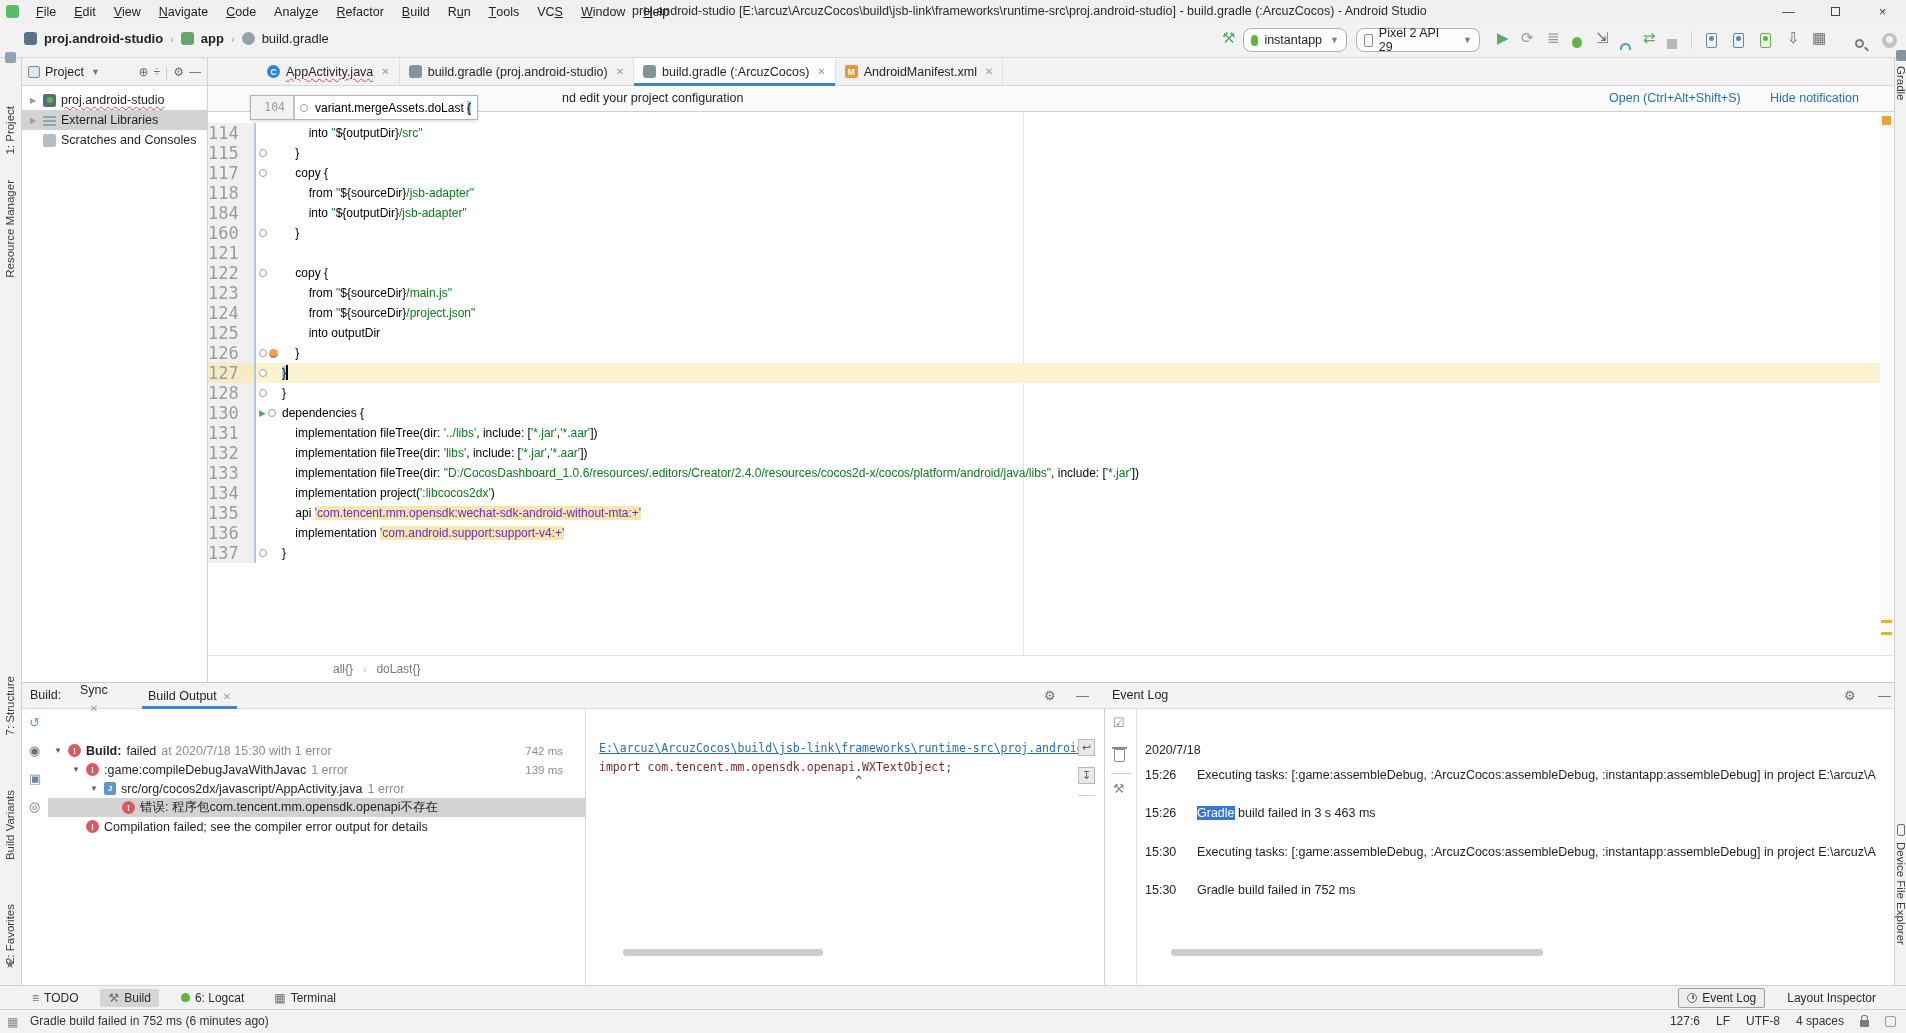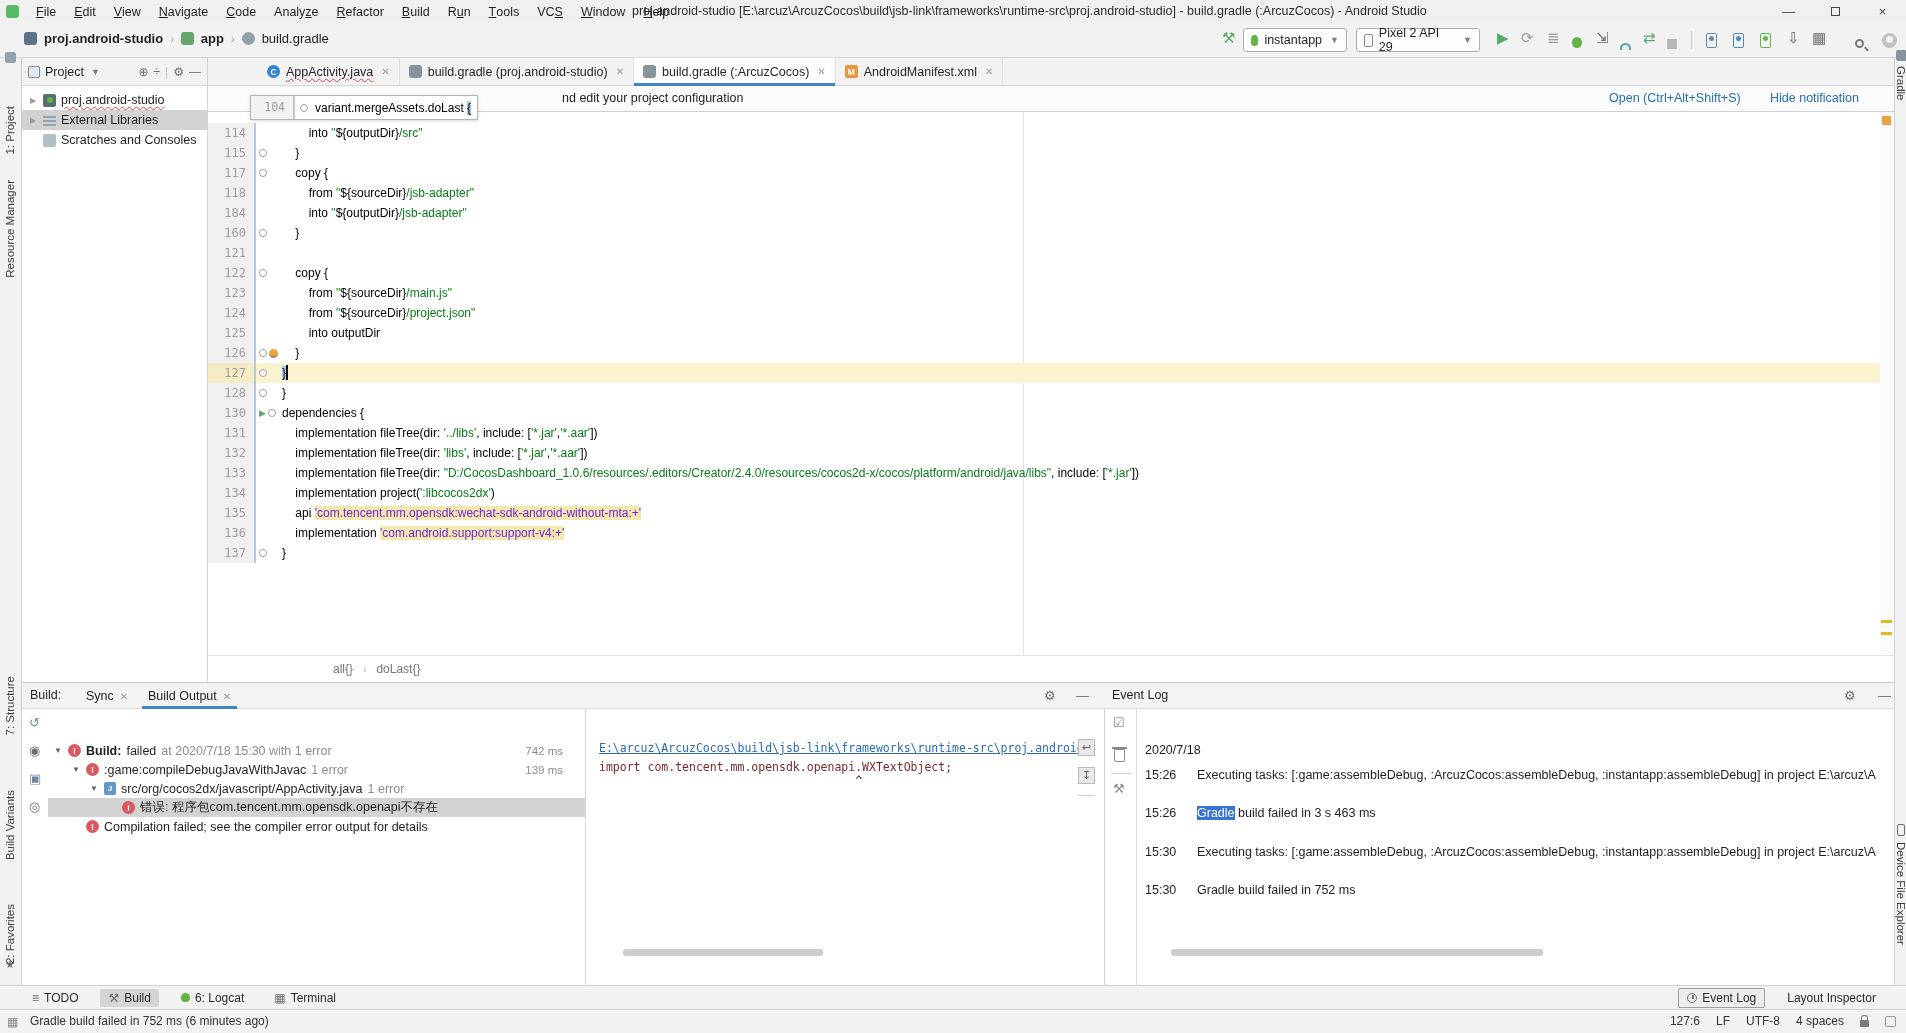--- a/index.html
+++ b/index.html
@@ -16,21 +16,21 @@
 #wcontrols{position:absolute;right:0;top:0;height:23px;display:flex}
 .wc{width:47px;height:23px;display:flex;align-items:center;justify-content:center;color:#444;font-size:13px}
 .wc .sq{width:9px;height:9px;border:1px solid #444}
 
 #toolbar{position:absolute;left:0;top:23px;width:1906px;height:35px;background:#f2f2f2;border-bottom:1px solid #d7d7d7}
 #crumbs{position:absolute;left:24px;top:8px;display:flex;align-items:center;gap:7px;font-size:13px}
 .crumb-sep{color:#9a9a9a;font-size:11px}
 .ci{width:13px;height:13px;border-radius:3px;display:inline-block}
 .ci-as{background:#5b7389}.ci-app{background:#67a56d}.ci-gr{background:#93a1ab;border-radius:50%}
 .tbtn{position:absolute;top:6px;font-size:15px;color:#8a8a8a}
-.combo{position:absolute;top:5px;height:24px;background:#fdfdfd;border:1px solid #b0b0b0;border-radius:3px;display:flex;align-items:center;gap:6px;padding:0 7px;font-size:12.5px;color:#1f1f1f}
+.combo{position:absolute;top:5px;height:24px;background:#fdfdfd;border:1px solid #b0b0b0;border-radius:8px;display:flex;align-items:center;gap:6px;padding:0 7px;font-size:12.5px;color:#1f1f1f}
 .adot{width:11px;height:11px;border-radius:50% 50% 4px 4px;background:#62b543}
 .phone{width:9px;height:13px;border:1px solid #8a8a8a;border-radius:2px}
 .dn{color:#7c7c7c;font-size:9px;margin-left:2px}
 .runbtn{color:#59a869;font-size:15px}
 .grey{color:#9a9a9a}.greyd{color:#6e6e6e}
 .bugdot{width:10px;height:11px;background:#62b543;border-radius:50%;display:inline-block}
 .arc{width:11px;height:7px;border:2px solid #4ca6a2;border-bottom:none;border-radius:8px 8px 0 0;display:inline-block}
 .stop{width:10px;height:10px;background:#b9b9b9;display:inline-block}
 .tdiv{width:1px;height:18px;background:#cfcfcf;position:absolute;top:8px}
 .dvc{width:11px;height:15px;border:1px solid #6e87a0;border-radius:2px;display:inline-block;position:relative}
@@ -71,21 +71,21 @@
 .fico-manifest{background:#e8973f;border-radius:2px}
 
 #banner{position:absolute;left:208px;top:86px;width:1686px;height:26px;background:#fbfbfb;border-bottom:1px solid #cfcfcf;font-size:12.5px}
 #banner .msg{position:absolute;left:354px;top:5px;color:#1f1f1f}
 #banner .lnk{position:absolute;top:5px;color:#2470b3}
 
 #codearea{position:absolute;left:208px;top:112px;width:1672px;height:543px;background:#fff;overflow:hidden}
 #marginguide{position:absolute;left:815px;top:0;width:1px;height:543px;background:#e3e3e3}
 #lines{position:relative;padding-top:11px}
 .cl{height:20px;display:flex;align-items:center}
-.cl .num{width:46px;background:#f0f0f0;color:#9c9c9c;font-size:12px;text-align:right;padding-right:8px;height:20px;line-height:20px;flex:none;font-family:"DejaVu Sans Mono",monospace}
+.cl .num{width:46px;background:#f0f0f0;color:#9c9c9c;font-size:17px;text-align:left;padding-right:8px;height:20px;line-height:20px;flex:none;font-family:"DejaVu Sans Mono",monospace}
 .cl .gut{width:28px;height:20px;flex:none;border-left:2px solid #b5c8de;display:flex;align-items:center;gap:2px;padding-left:3px;position:relative}
 .cl .ct{flex:1;white-space:pre;font-family:"DejaVu Sans Mono","Liberation Mono",monospace;font-size:12px;height:20px;line-height:20px}
 .cl.cur{background:#fbf2d0}
 .cl.cur .num{background:#f6ecc3}
 .fold{width:8px;height:8px;border:1px solid #9e9e9e;border-radius:50%;background:#fff;flex:none}
 .runarrow{color:#59a869;font-size:9px;flex:none}
 .bulb{width:9px;height:9px;border-radius:50%;background:#f2a33a;border-bottom:2px solid #8a8a8a;flex:none}
 .c-p{color:#000}.c-s{color:#067d17}.c-w{color:#6d28d9;background:#f5e8ae}
 .c-b{background:#a8ccf0;color:#000}
 .caret{display:inline-block;width:2px;height:15px;background:#000;vertical-align:-3px}
@@ -534,21 +534,21 @@
 </div>
 
 <div id="bpanel">
   <div id="bheader">
     <span class="hlabel">Build:</span>
     <span class="hgear" style="left:1022px">⚙</span>
     <span class="hgear" style="left:1054px">—</span>
     <span class="hlabel" style="left:1090px">Event Log</span>
     <span class="hgear" style="left:1822px">⚙</span>
     <span class="hgear" style="left:1856px">—</span>
-  <span class="btab" style="left: 56px;">
+  <span class="btab" style="left: 50px; flex-direction: column;">
         <span>Sync</span>
         <span class="bx">✕</span>
       </span>
       <span class="btab active" style="left: 118px;">
         <span>Build Output</span>
         <span class="bx">✕</span>
       </span>
     </div>
   <div id="btoolbar">
     <span class="btool" style="top:6px;color:#59a869">↺</span>

